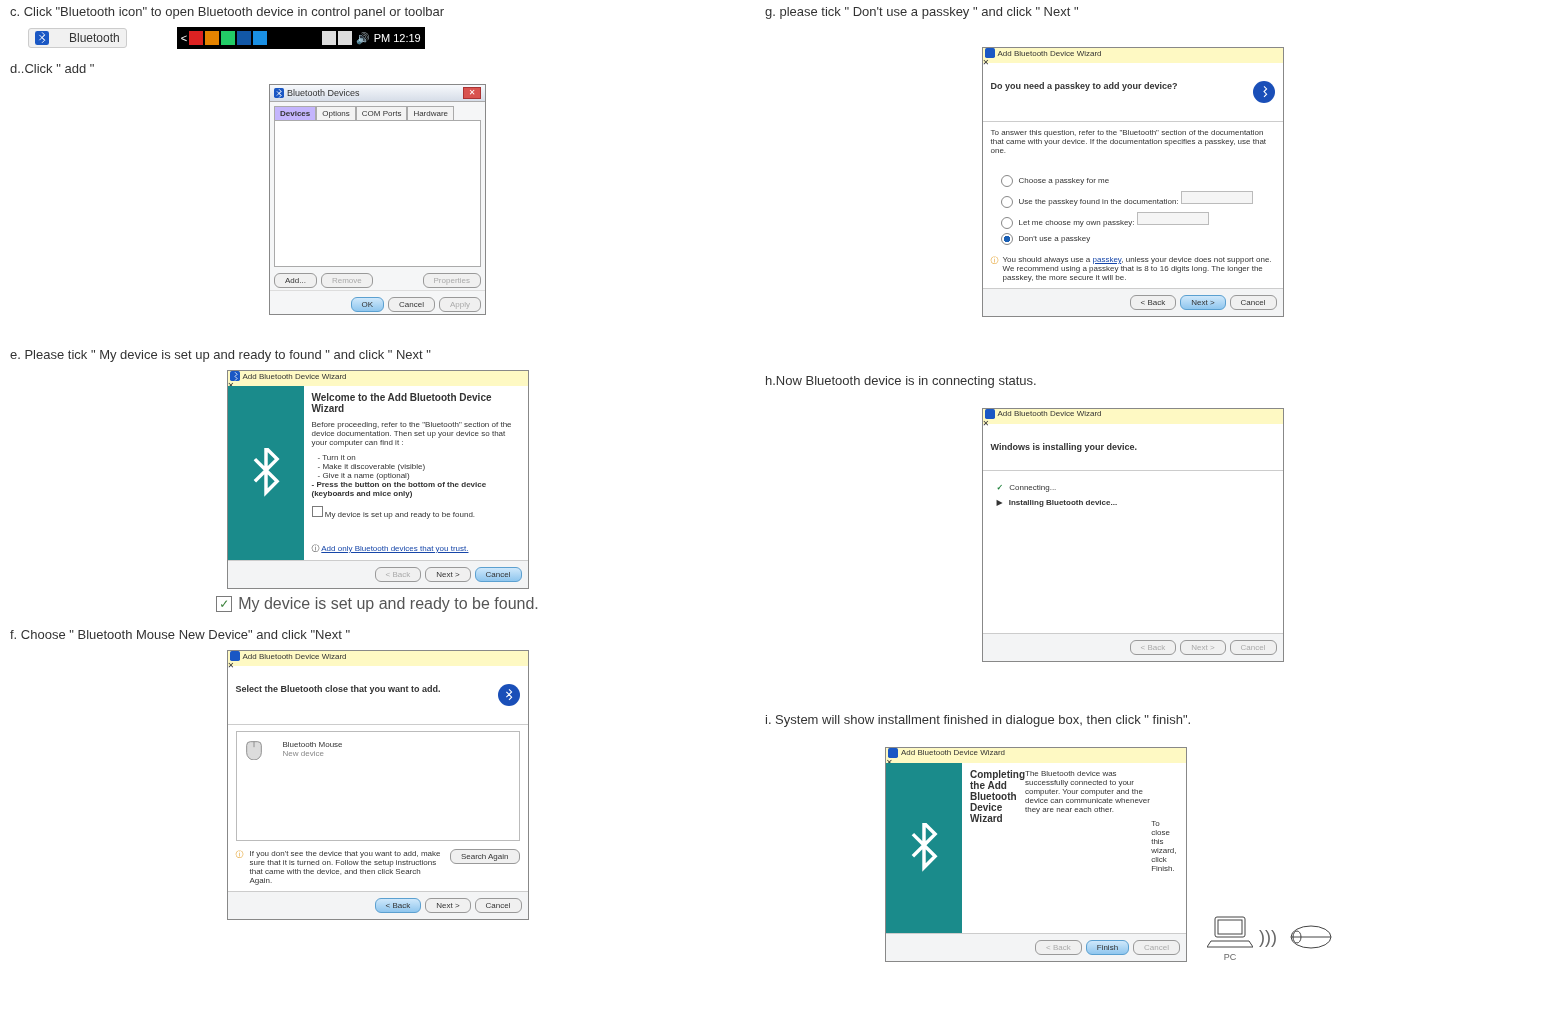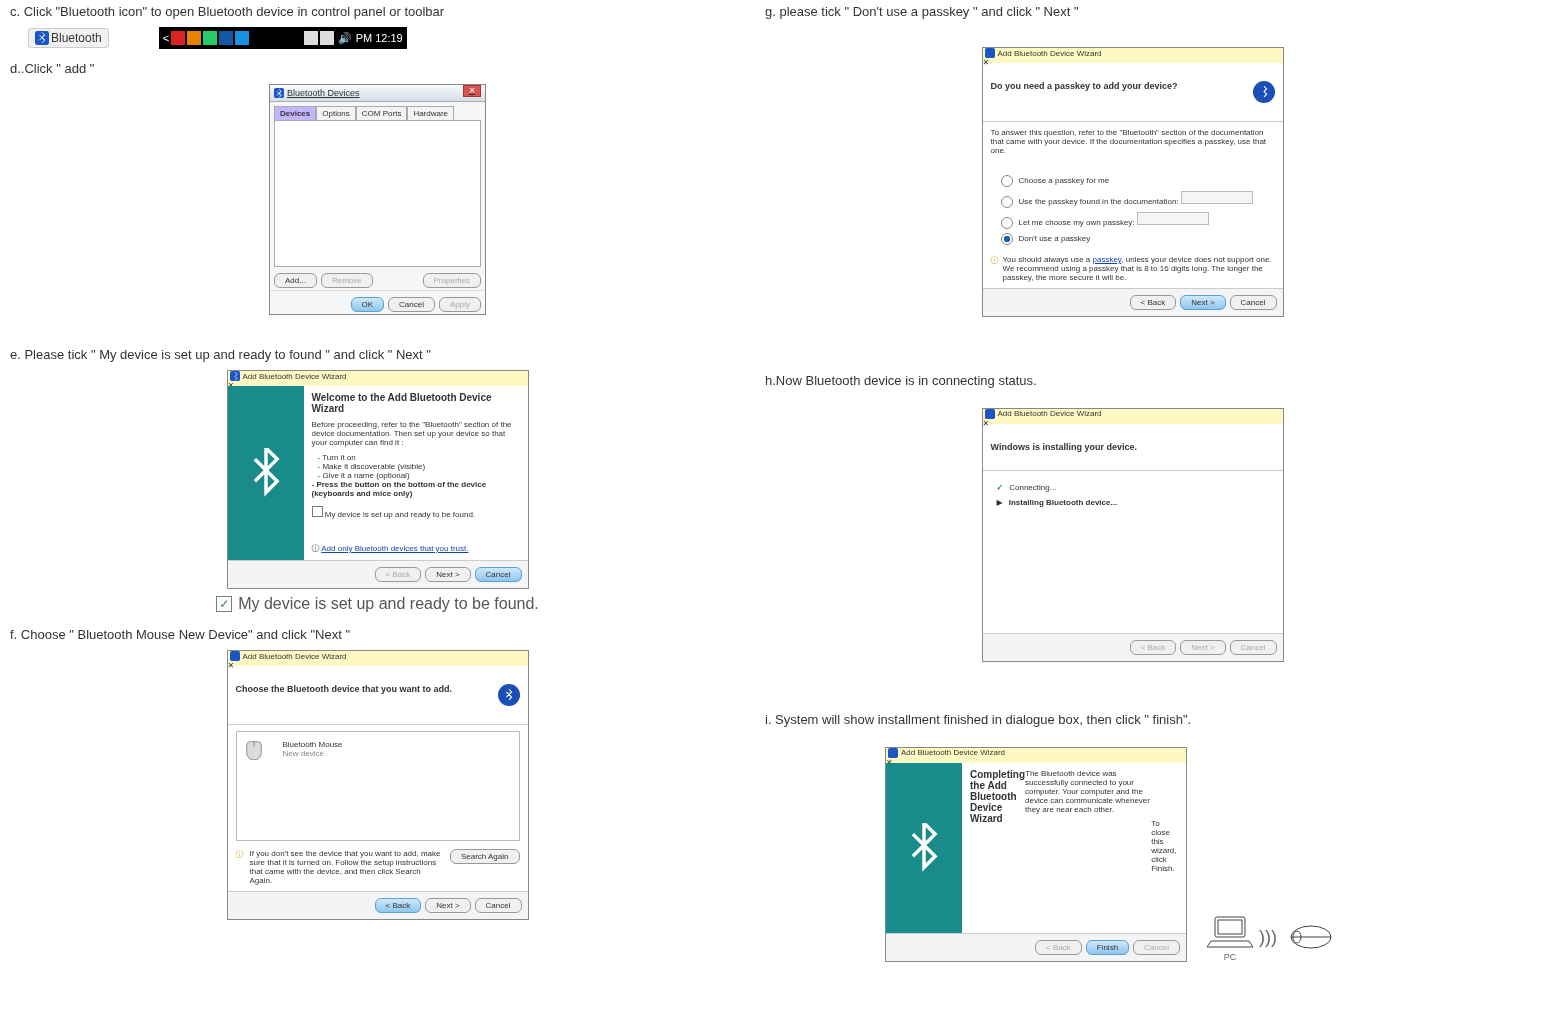--- a/index.html
+++ b/index.html
@@ -27,21 +27,21 @@
     gap: 50px;
     margin: 8px 0 12px 18px;
   }
   .bt-pill {
     background: #f1f1f1;
     border: 1px solid #ccc;
     border-radius: 3px;
     padding: 2px 6px;
     display: flex;
     align-items: center;
-    gap: 2px;
+    gap: 20px;
     font-size: 12px;
   }
   .tray {
     background:#000;
     height:22px;
     width:240px;
     display:flex;
     align-items:center;
     padding:0 4px;
     gap:2px;
@@ -61,24 +61,24 @@
     width: 215px;
     margin: 0 auto 10px auto;
     border:1px solid #888;
     background:#f5f6f7;
     font-size:9px;
   }
   .win .titlebar{
     background: linear-gradient(#f7f9fc,#d6dde8);
     height:16px;
     display:flex;
+    align-items:center;
     padding:0 4px;
     justify-content:space-between;
     border-bottom:1px solid #aaa;
-    text-decoration:underline;
   }
   .win .close-x{background:#d9534f;border:1px solid #a33;width:16px;height:10px;color:#fff;text-align:center;font-size:8px;line-height:9px;}
   .tabs{display:flex;gap:0;margin:4px 4px 0 4px;}
   .tab{border:1px solid #aaa;border-bottom:none;padding:2px 5px;font-size:8px;background:#f3f3f3;}
   .tab.active{background:#c4b5fd;font-weight:bold;}
   .listbox{border:1px solid #aaa;background:#fff;height:145px;margin:0 4px;}
   .btn-row{display:flex;gap:4px;padding:6px 4px 2px 4px;align-items:center;}
   .btn{border:1px solid #999;background:#f0f0f0;font-size:8px;padding:2px 10px;border-radius:6px;}
   .btn.accent{background:linear-gradient(#cfe8fb,#8fc6ee);border-color:#5ba0d0;}
   .btn.dis{color:#aaa;}
@@ -231,21 +231,21 @@
     <div class="titlebar">
       <span style="display:flex;align-items:center;gap:3px;padding-left:2px;">
         <svg width="10" height="10" viewBox="0 0 24 24">
             <rect width="24" height="24" fill="#1a57c4" rx="4"></rect>
           </svg>
         <span>Add Bluetooth Device Wizard</span>
       </span>
       <div class="close-x">✕</div>
     </div>
     <div class="hdr">
-      <span>Choose the Bluetooth device that you want to add.</span>
+      <span>Select the Bluetooth close that you want to add.</span>
       <div class="bt-badge">
         <svg width="14" height="14" viewBox="0 0 24 24">
             <path d="M12 2 L18 8 L12 14 L18 20 L12 26 M6 8 L18 20 M6 20 L18 8" stroke="#fff" stroke-width="2.5" fill="none" transform="scale(0.75) translate(4 1)"></path>
           </svg>
       </div>
     </div>
     <div class="body">
       <div style="border:1px solid #bbb;background:#fff;height:96px;padding:6px;">
         <div style="display:flex;align-items:center;gap:18px;">
           <svg width="22" height="22" viewBox="0 0 24 24">

